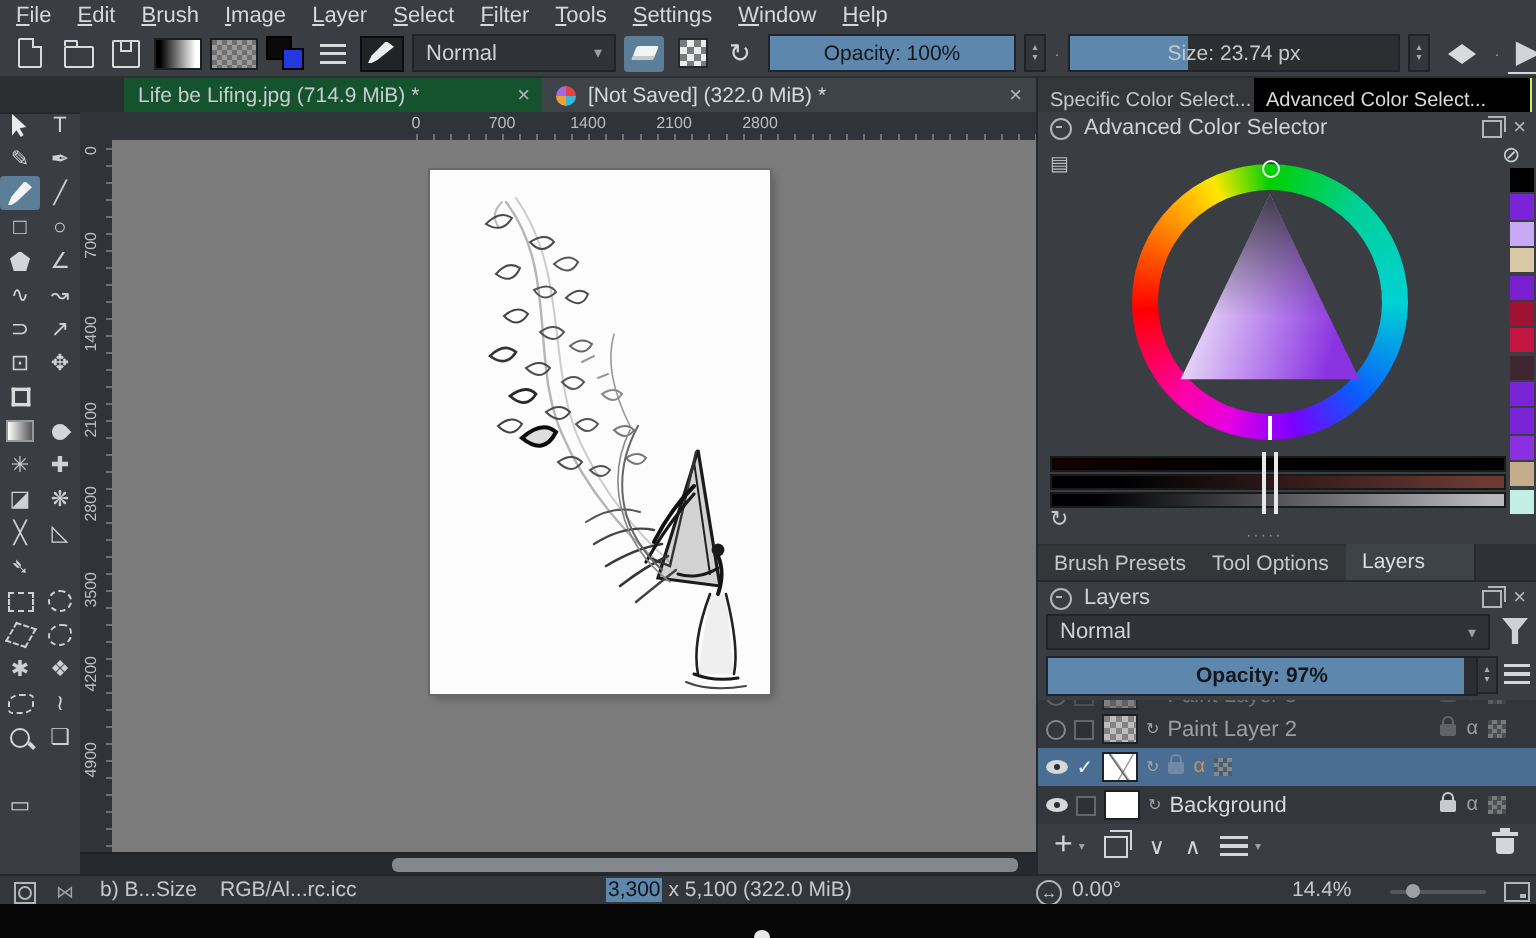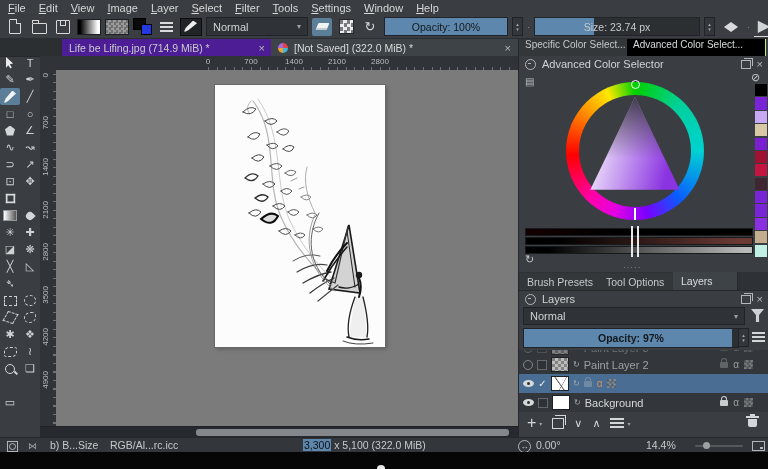--- a/index.html
+++ b/index.html
@@ -52,21 +52,21 @@
   .tri-r{border-top:5px solid transparent;border-bottom:5px solid transparent;border-left:7px solid #d8dadb;}
   .tri-l{border-top:5px solid transparent;border-bottom:5px solid transparent;border-right:7px solid #d8dadb;}
   .mirv{border-bottom:1.5px solid #d8dadb;padding-bottom:1px;}
   .ic-crop{width:13px;height:13px;position:relative;}
   .ic-crop::before{content:'';position:absolute;right:1px;top:1px;width:9px;height:9px;border-top:2px solid #d8dadb;border-right:2px solid #d8dadb;}
   .ic-crop::after{content:'';position:absolute;left:1px;bottom:1px;width:9px;height:9px;border-bottom:2px solid #d8dadb;border-left:2px solid #d8dadb;}
 
   
   .tabstrip{position:absolute;top:39px;left:0;width:768px;height:17px;background:#2b2f32;border-bottom:1px solid #26292c;}
   .dtab{position:absolute;top:0;height:17px;display:flex;align-items:center;font-size:10.5px;
-        padding:0 7px;background:#4c1d95;border-right:1px solid #24282b;color:#c9ccce;gap:6px;}
+        padding:0 7px;background:#14532d;border-right:1px solid #24282b;color:#c9ccce;gap:6px;}
   .dtab.active{background:#3e4347;color:#d8dadc;}
   .dtab .x{font-size:11px;color:#b3b6b8;margin-left:auto;}
   .kicon{width:10px;height:10px;border-radius:50%;background:conic-gradient(#e24444 0 25%,#39b9d9 0 50%,#f0a030 0 75%,#a06ae0 0);flex:0 0 auto;}
 
   
   .toolbox{position:absolute;top:54px;left:0;width:40px;bottom:32px;display:grid;
            grid-template-columns:20px 20px;align-content:start;justify-content:center;}
   .tcell{width:20px;height:17px;display:flex;align-items:center;justify-content:center;font-size:11px;color:#ced1d3;position:relative;}
   .tcell.sel{background:#5c7f99;border-radius:2px;}
   .ic-arrow{width:9px;height:12px;background:#e9ebec;clip-path:polygon(0 0,0 100%,30% 72%,55% 100%,70% 92%,48% 64%,85% 58%);}
@@ -92,21 +92,21 @@
   .vruler::after{content:'';position:absolute;top:4px;bottom:0;right:0;width:3px;
       background:repeating-linear-gradient(#6d7174 0 1px,transparent 1px 8.5px);}
   .vruler span{position:absolute;left:1px;font-size:8px;color:#bbbec0;writing-mode:vertical-rl;transform:rotate(180deg);}
   .viewport{position:absolute;left:56px;top:70px;width:462px;height:356px;background:#7b7b7b;overflow:hidden;}
   .page{position:absolute;left:159px;top:15px;width:170px;height:262px;background:#fcfcfc;box-shadow:0 0 0 1px #66696c, 2px 2px 4px rgba(0,0,0,.25);}
   .hscroll{position:absolute;left:40px;top:426px;width:478px;height:11px;background:#26292d;border-top:1px solid #1f2225;}
   .hscroll .handle{position:absolute;left:156px;top:2px;width:313px;height:7px;background:#84888c;border-radius:3px;}
 
   
   .rpanel{position:absolute;left:518px;top:39px;width:250px;height:398px;background:#3a3e42;border-left:1px solid #24282b;}
-  .rtab{position:absolute;top:0;height:17px;display:flex;align-items:flex-start;font-size:10px;padding:0 6px;
+  .rtab{position:absolute;top:0;height:17px;display:flex;align-items:flex-end;font-size:10px;padding:0 6px;
         background:#33373a;border-right:1px solid #bef264;color:#c5c8ca;white-space:nowrap;overflow:hidden;}
   .rtab.active{background:#000000;color:#d8dadc;}
   .dockertitle{position:absolute;left:0;right:0;height:16px;display:flex;align-items:center;gap:6px;
                padding:0 6px;font-size:11px;color:#d0d3d5;}
   .dkr{width:9px;height:9px;border:1px solid #b3b6b8;border-radius:50%;position:relative;flex:0 0 auto;}
   .dkr::after{content:'';position:absolute;left:2px;top:3.5px;width:3px;height:1px;background:#b3b6b8;}
   .flt{width:8px;height:7px;border:1px solid #b3b6b8;position:relative;margin-left:auto;}
   .flt::after{content:'';position:absolute;left:2px;top:-3px;width:8px;height:7px;border:1px solid #b3b6b8;border-left:none;border-bottom:none;}
   .xsm{font-size:11px;color:#b3b6b8;}
   .gearbox{font-size:10px;color:#b9bcbe;}
@@ -198,21 +198,21 @@
   .taskbar .tdot{position:absolute;left:377px;bottom:-3px;width:8px;height:7px;border-radius:50%;background:#e8e8e8;}
 </style>
 </head>
 <body>
 
 <div id="app">
 
   <div class="menubar">
     <span class="mi">File</span>
     <span class="mi">Edit</span>
-    <span class="mi">View</span>
+    <span class="mi">Brush</span>
     <span class="mi">Image</span>
     <span class="mi">Layer</span>
     <span class="mi">Select</span>
     <span class="mi">Filter</span>
     <span class="mi">Tools</span>
     <span class="mi">Settings</span>
     <span class="mi">Window</span>
     <span class="mi">Help</span>
   </div>
 

